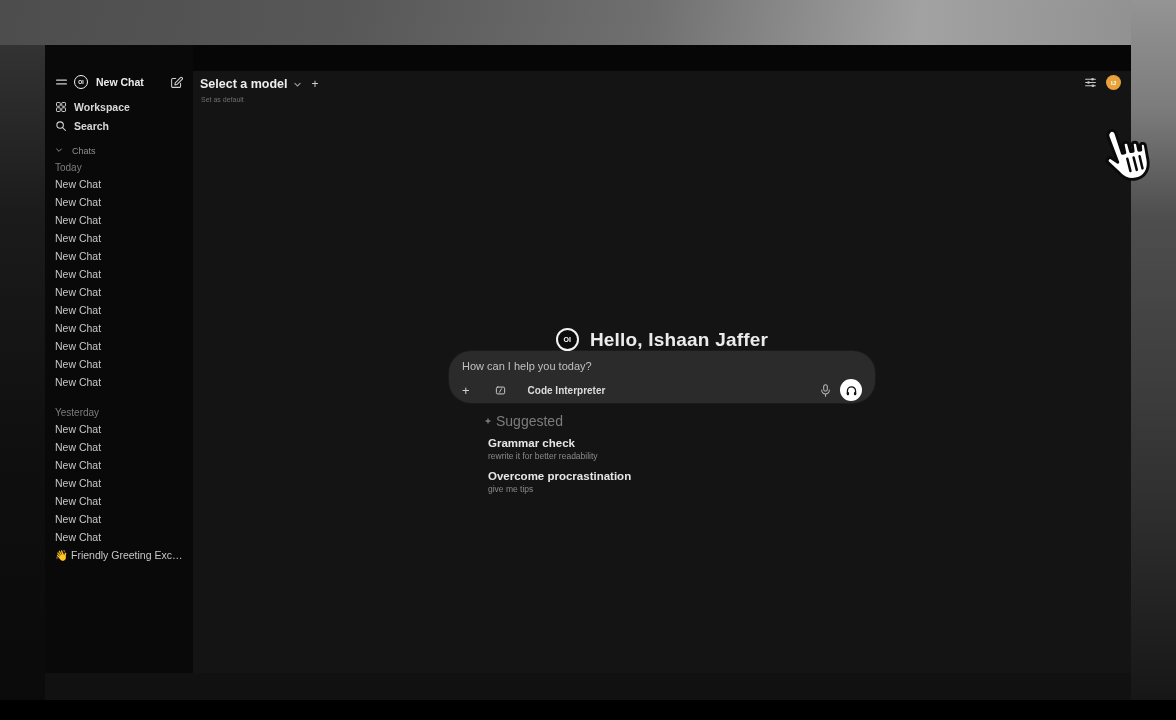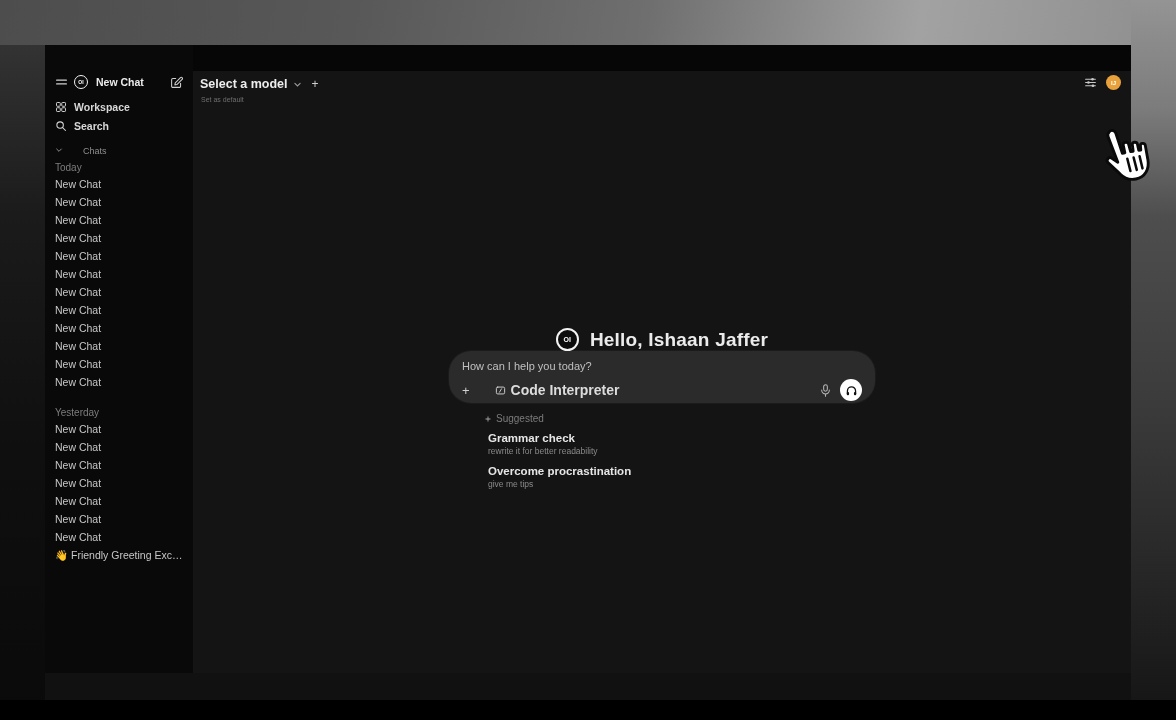--- a/index.html
+++ b/index.html
@@ -21,21 +21,21 @@
   .app-topstrip { position:absolute; left:0; top:0; right:0; height:26px; background:#060606; z-index:1; }
 
   
   .sidebar { position:absolute; left:0; top:0; width:148px; height:100%; background:#090909; padding-top:28px; z-index:2; }
   .side-head { display:flex; align-items:center; gap:6px; padding:0 10px; height:18px; margin-bottom:6px; }
   .logo-circle { width:14px; height:14px; border-radius:50%; background:#0c0c0c; border:1.6px solid #f3f3f3;
                  color:#fff; font-size:5px; font-weight:bold; display:flex; align-items:center; justify-content:center; flex:0 0 auto; letter-spacing:.2px; }
   .side-title { font-size:10.5px; font-weight:bold; color:#ededed; flex:1; padding-left:2px; }
   .icon-btn { display:flex; align-items:center; justify-content:center; color:#cfcfcf; cursor:pointer; }
   .nav-item { display:flex; align-items:flex-end; gap:7px; padding:3px 10px; font-size:10.5px; font-weight:bold; color:#d8d8d8; height:19px; }
-  .chats-label { display:flex; gap:20px; margin-top:9px; padding:2px 10px; font-size:9px; color:#8f8f8f; }
+  .chats-label { display:flex; gap:9px; margin-top:9px; padding:2px 10px; font-size:9px; color:#8f8f8f; }
   .group-label { padding:4px 10px 2px; font-size:10px; color:#7d7d7d; }
   .group-label.second { margin-top:12px; }
   .chat-item { padding:2px 10px; font-size:10.5px; color:#c7c7c7; line-height:14px; height:18px;
                white-space:nowrap; overflow:hidden; text-overflow:ellipsis; cursor:pointer; }
 
   
   .main { position:absolute; left:148px; top:0; right:0; bottom:0; }
   .model-row { position:absolute; left:7px; top:32px; display:flex; align-items:center; gap:5px; }
   .model-name { font-size:12.5px; font-weight:bold; color:#ededed; }
   .model-chevron { color:#9a9a9a; display:flex; }
@@ -49,26 +49,26 @@
   .center { position:absolute; top:283px; left:50%; transform:translateX(-50%); width:426px; }
   .greeting { display:flex; align-items:center; justify-content:center; gap:11px; }
   .logo-circle.big { width:23px; height:23px; border-width:2.4px; font-size:7px; }
   .greeting-text { font-size:19px; font-weight:bold; color:#ebebeb; letter-spacing:.2px; }
 
   .input-card { width:426px; height:52px; background:#2b2b2b; border-radius:22px; padding:9px 13px 16px;
                 box-shadow:0 0 0 1px rgba(255,255,255,.03); }
   .input-placeholder { font-size:11px; color:#c0c0c0; }
   .input-row { display:flex; align-items:center; margin-top:7px; gap:9px; }
   .plus-btn { color:#d2d2d2; font-size:13px; line-height:1; cursor:pointer; }
-  .chip { display:flex; align-items:center; gap:5px; font-size:14px; font-weight:bold; color:#dcdcdc; cursor:pointer; margin-left:16px; }
+  .chip { display:flex; align-items:center; gap:22px; font-size:10px; font-weight:bold; color:#dcdcdc; cursor:pointer; margin-left:16px; }
   .spacer { flex:1; }
   .mic { display:flex; color:#b5b5b5; cursor:pointer; }
   .call-btn { width:22px; height:22px; border-radius:50%; background:#fff; display:flex; align-items:center; justify-content:center; cursor:pointer; }
 
-  .suggested-label { display:flex; align-items:center; gap:4px; font-size:10px; color:#7c7c7c; margin:10px 0 7px 35px; }
+  .suggested-label { display:flex; align-items:center; gap:4px; font-size:14px; color:#7c7c7c; margin:10px 0 7px 35px; }
   .sg-item { margin:0 0 8px 39px; cursor:pointer; }
   .sg-title { font-size:11.5px; font-weight:bold; color:#e6e6e6; line-height:14px; }
   .sg-sub { font-size:8.5px; color:#8a8a8a; margin-top:1px; line-height:10px; }
 
   
   .cursor { position:absolute; left:1096px; top:124px; width:58px; height:64px; z-index:9; pointer-events:none; }
 
   svg { display:block; }
 </style>
 </head>

